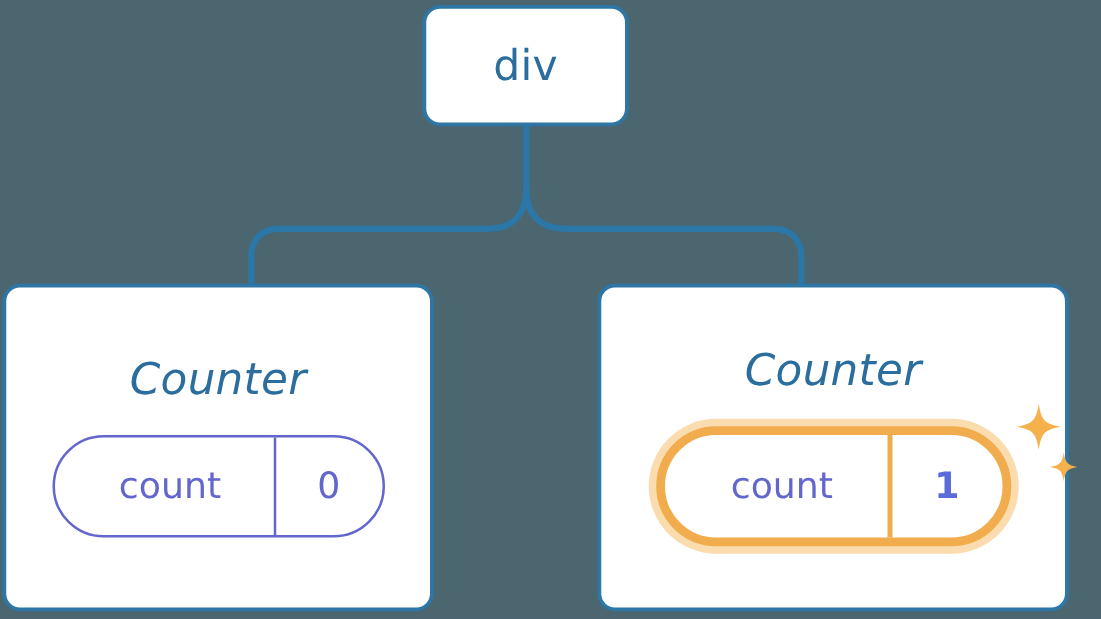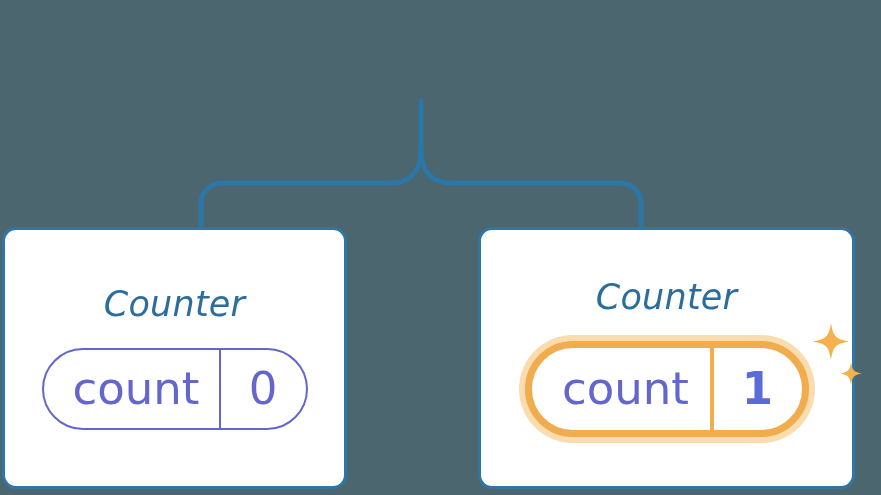--- a/index.html
+++ b/index.html
@@ -91,21 +91,21 @@
     height: 82px;
     background: #ffffff;
     z-index: 2;
   }
   .pill-key,
   .pill-val {
     display: flex;
     align-items: center;
     justify-content: center;
     color: #6366cc;
-    font-size: 45px;
+    font-size: 29px;
     line-height: 1;
     box-sizing: border-box;
   }
   .pill-key {
     width: 175px;
     padding-left: 10px;
   }
   .pill-val {
     width: 87px;
     border-left: 2px solid #6366cc;
@@ -146,20 +146,23 @@
 
   <svg id="connectors" viewBox="0 0 881 495" width="881" height="495" fill="none">
 
     <path d="M421,101 L421,150" stroke="#2a77a8" stroke-width="5" stroke-linecap="round"></path>
 
     <path d="M421,150 C421,172 410,183 390,183 L222,183 C210,183 201,192 201,204 L201,227" stroke="#2a77a8" stroke-width="5" stroke-linecap="round"></path>
 
     <path d="M421,150 C421,172 432,183 452,183 L620,183 C632,183 641,192 641,204 L641,227" stroke="#2a77a8" stroke-width="5" stroke-linecap="round"></path>
   </svg>
 
+  <div class="node node-root">
+    <div class="node-title">div</div>
+  </div>
 
   <div class="node node-left">
     <div class="node-title">Counter</div>
     <div class="pill-wrap">
       <div class="pill">
         <div class="pill-key">count</div>
         <div class="pill-val">0</div>
       </div>
     </div>
   </div>

